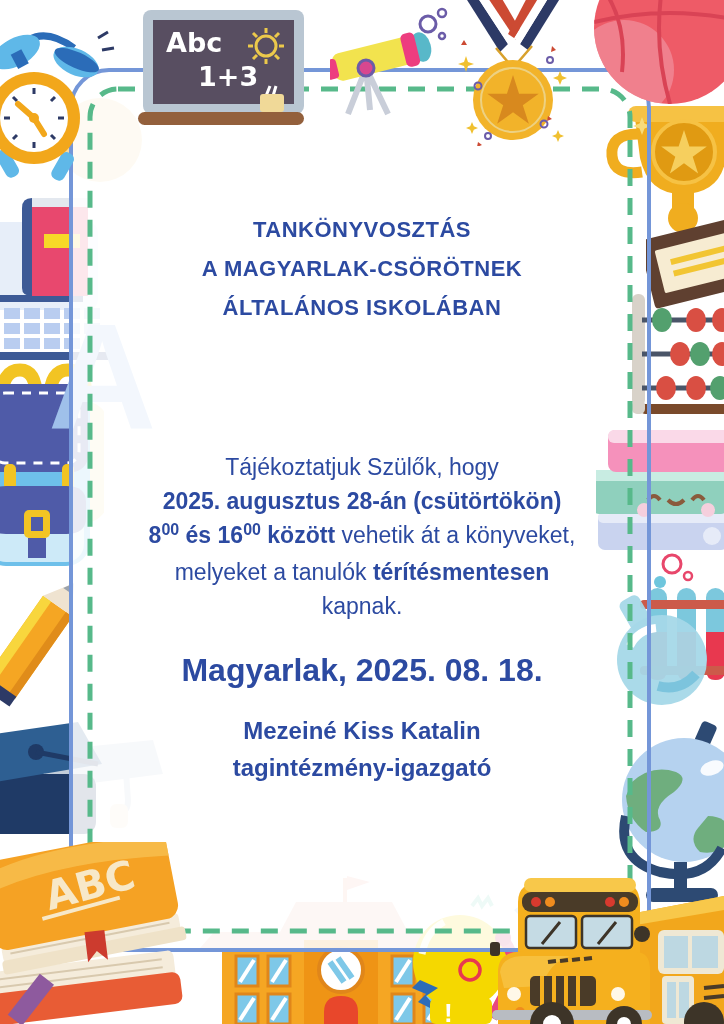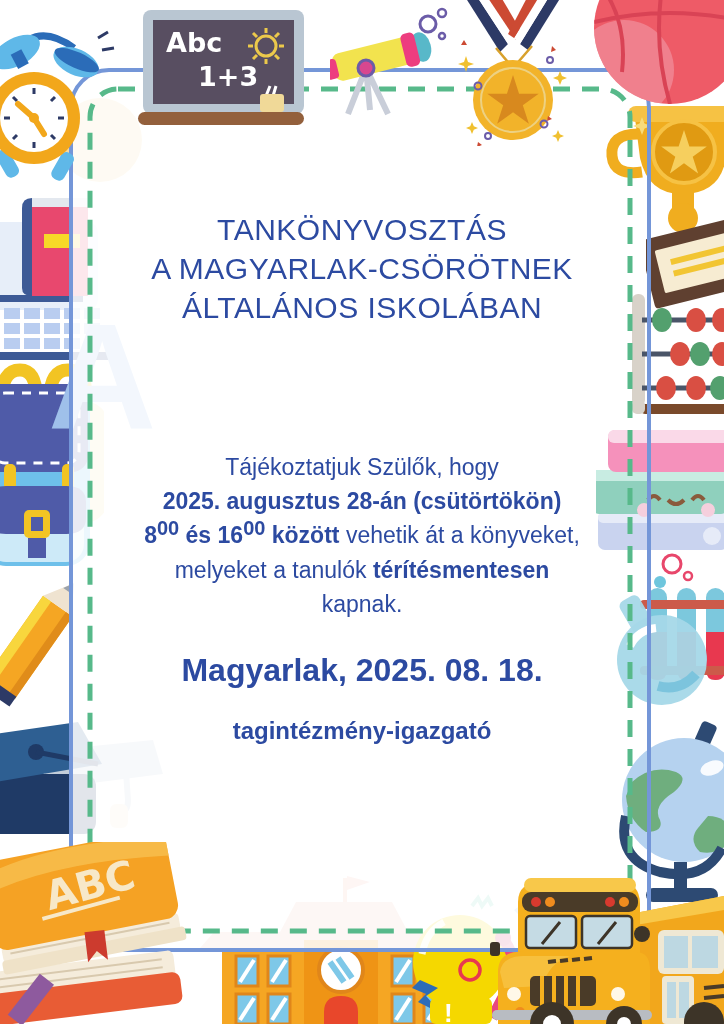--- a/index.html
+++ b/index.html
@@ -6,25 +6,25 @@
   .page{position:relative;width:724px;height:1024px;overflow:hidden;background:#ffffff;
         font-family:"Liberation Sans",sans-serif;}
   .dec{position:absolute;}
   .z1{z-index:1;} .z3{z-index:3;} .z5{z-index:5;}
   .overlay{position:absolute;left:69px;top:68px;width:582px;height:884px;border-radius:40px;
            background:rgba(255,255,255,0.87);z-index:2;}
   .blue-border{position:absolute;left:69px;top:68px;width:582px;height:884px;border-radius:40px;
            border:4px solid #7496d8;box-sizing:border-box;z-index:4;}
   .green-svg{position:absolute;left:69px;top:68px;z-index:4;}
   .content{position:absolute;left:90px;width:544px;text-align:center;color:#2c4aa1;z-index:6;}
-  .title{top:210px;font-size:30px;font-weight:400;line-height:39px;letter-spacing:0.5px;}
+  .title{top:210px;font-size:22px;font-weight:700;line-height:39px;letter-spacing:0.5px;}
   .greeting{top:372px;font-size:26px;font-weight:600;}
   .bodytext{top:450px;font-size:23px;font-weight:500;line-height:34px;}
   .bodytext .b{font-weight:800;}
-  .bodytext .sup{font-size:20px;position:relative;top:-8px;font-weight:800;}
+  .bodytext .sup{font-size:16px;position:relative;top:-8px;font-weight:800;}
   .dateline{top:652px;font-size:32px;font-weight:600;}
   .sig{top:712px;font-size:24px;font-weight:600;line-height:37px;}
 </style>
 </head>
 <body>
 
 <div class="page">
 
   <svg class="dec z1" style="left:-12px;top:182px;" width="135" height="180" viewBox="0 0 135 180">
     <rect x="-8" y="40" width="118" height="88" rx="10" fill="#e7eef9"></rect>
@@ -407,16 +407,17 @@
       <div><span>Tájékoztatjuk Szülők, hogy</span></div>
       <div><span class="b">2025. augusztus 28-án (csütörtökön)</span></div>
       <div><span class="b">8</span><span class="b sup">00</span><span class="b"> és 16</span><span class="b sup">00</span><span class="b"> között</span><span> vehetik át a könyveket,</span></div>
       <div><span>melyeket a tanulók </span><span class="b">térítésmentesen</span></div>
       <div><span>kapnak.</span></div>
     </div>
 
   <div class="content dateline">Magyarlak, 2025. 08. 18.</div>
 
   <div class="content sig">
+    <div>Mezeiné Kiss Katalin</div>
     <div>tagintézmény-igazgató</div>
   </div>
 
 </div>
 
 </body></html>

